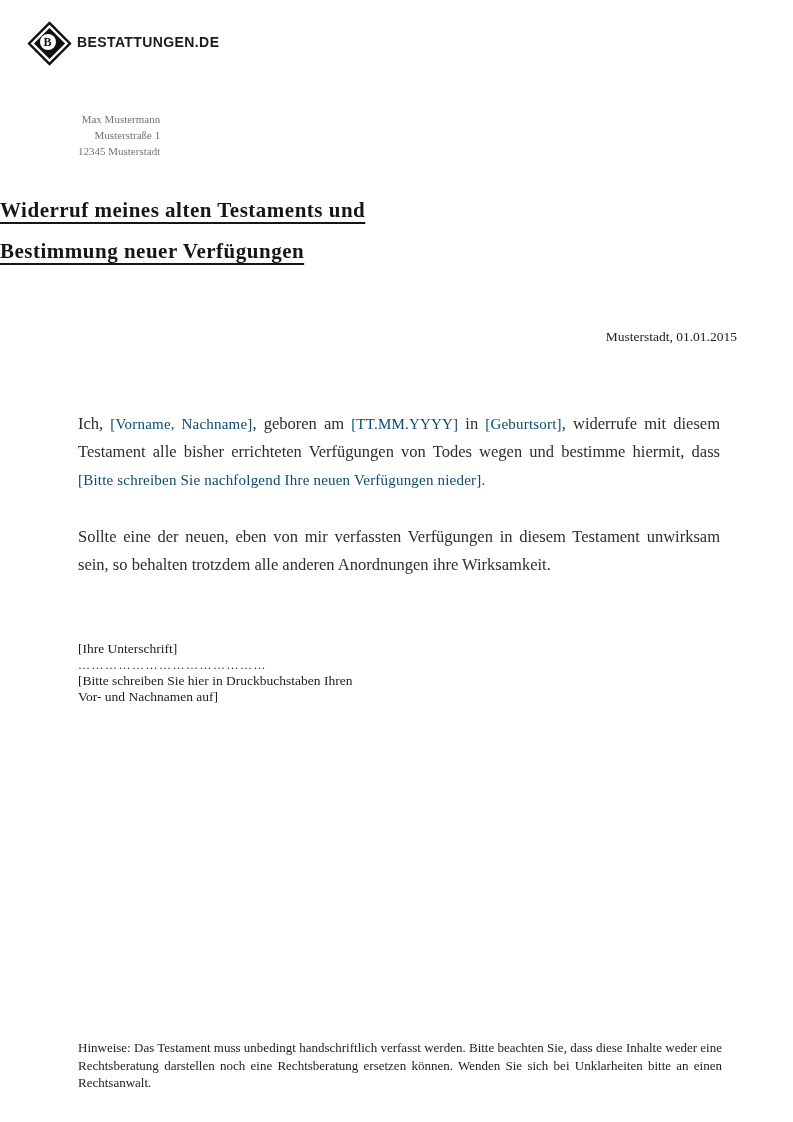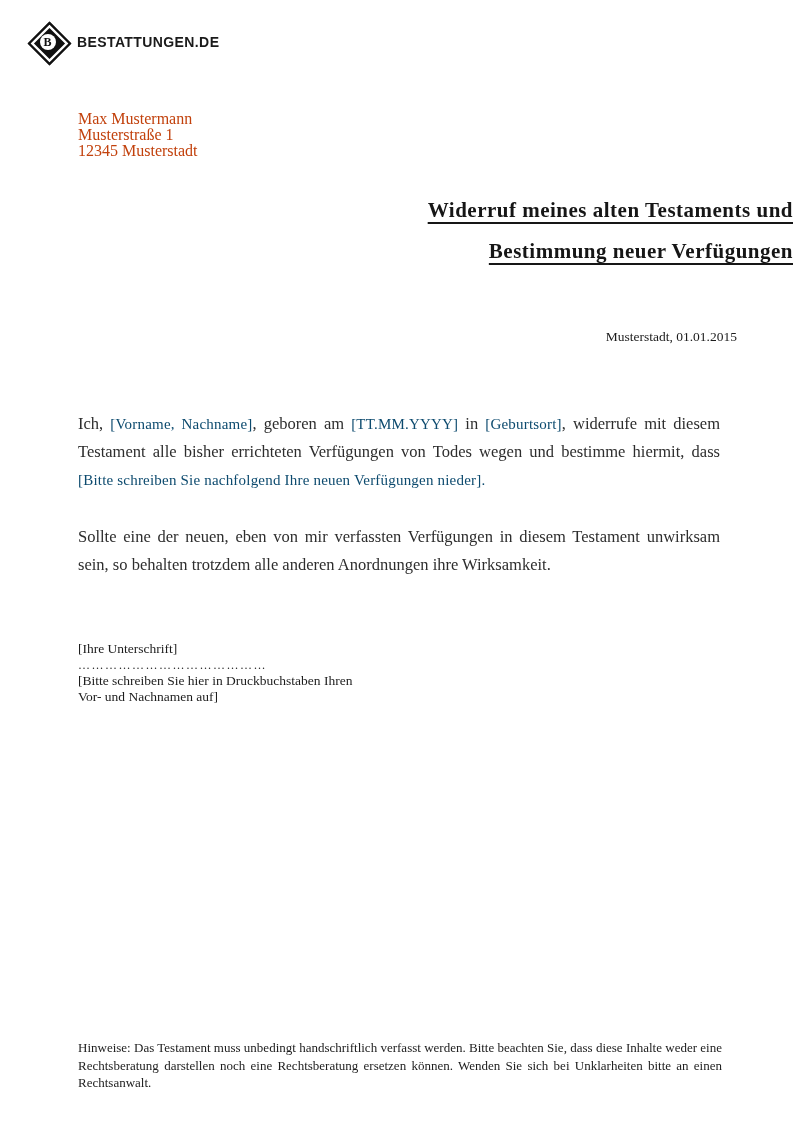--- a/index.html
+++ b/index.html
@@ -55,31 +55,32 @@
     font-weight: 600;
     letter-spacing: 0.4px;
     color: #1a1a1a;
   }
 
   
   .address {
     position: absolute;
     left: 78px;
     top: 111px;
-    font-size: 16px;
+    font-size: 11px;
     line-height: 16px;
-    color: #c2410c;
+    color: #737373;
+    text-align: right;
   }
 
   
   .title {
     position: absolute;
     left: 0; right: 0;
     top: 190px;
-    text-align: right;
+    text-align: left;
     font-family: cursive;
     font-weight: bold;
     font-size: 21px;
     line-height: 41px;
     letter-spacing: 0.5px;
     color: #161616;
   }
   .title .tline {
     text-decoration: underline;
     text-decoration-thickness: 2px;

